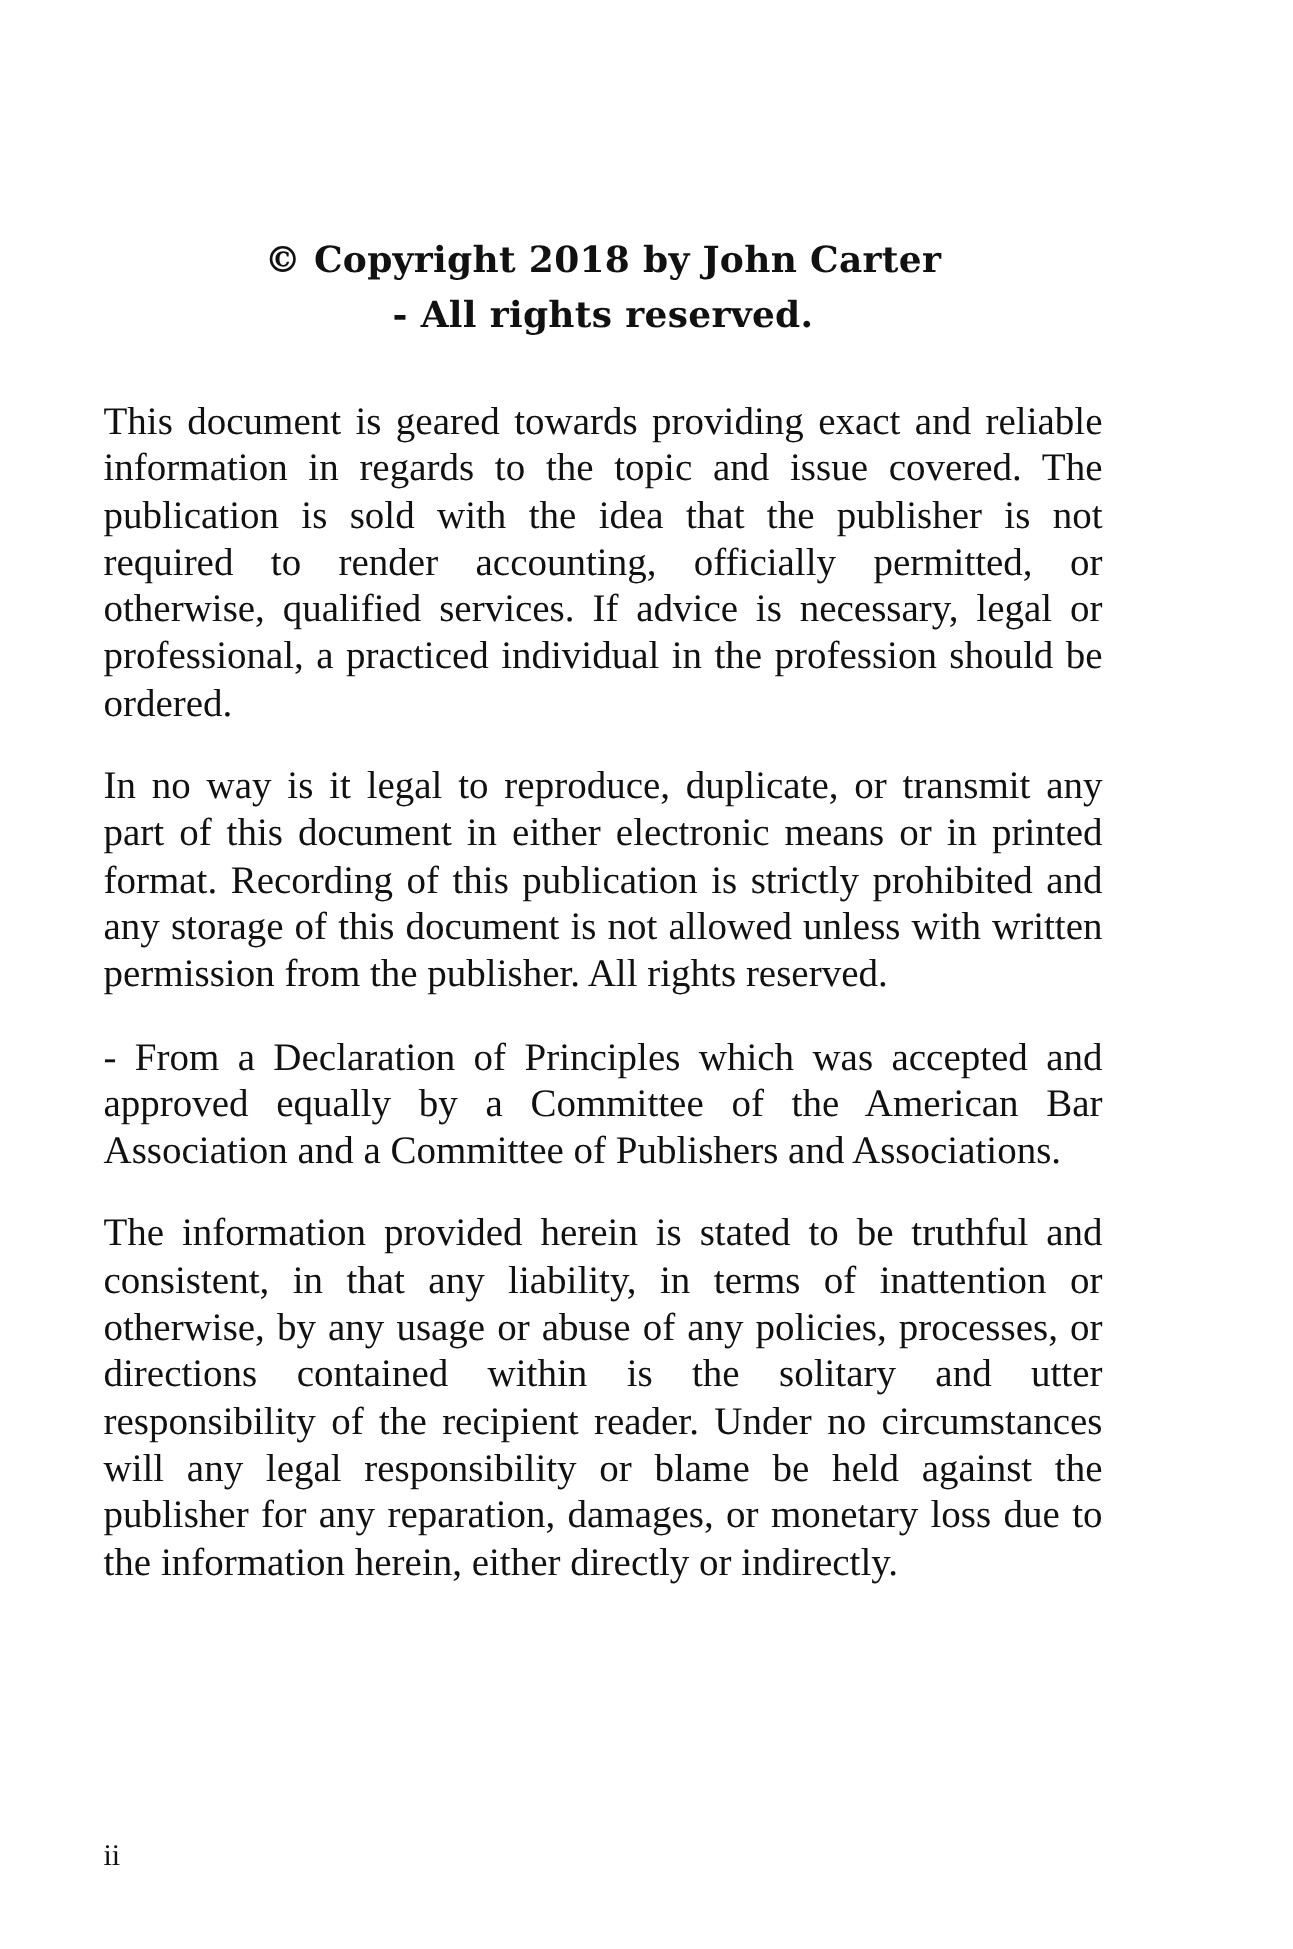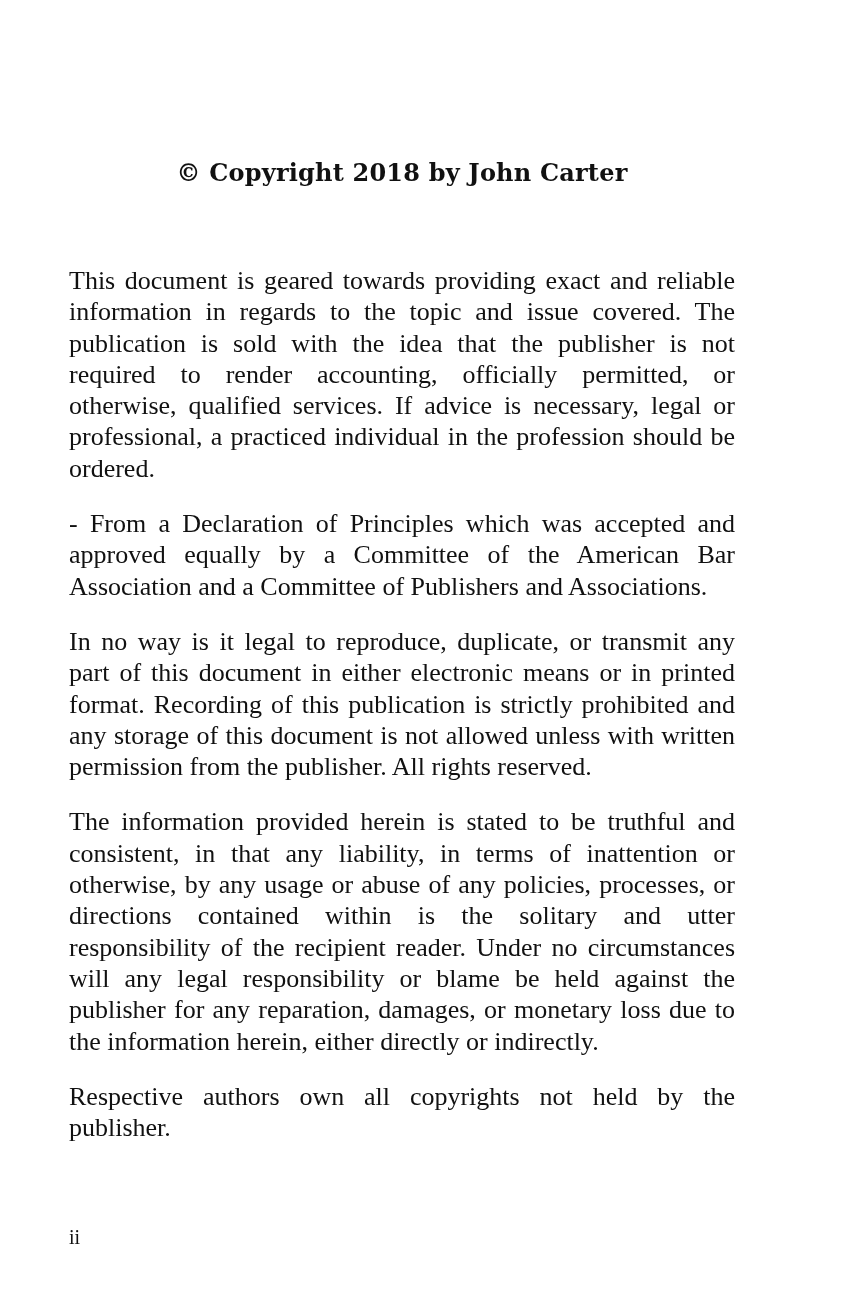--- a/index.html
+++ b/index.html
@@ -62,25 +62,25 @@
       line-height: 31px;
     }
   </style>
 </head>
 <body>
 
 <div class="page">
 
   <div class="title-block">
     <span class="title-line">© Copyright 2018 by John Carter</span>
+    <span class="title-line">- All rights reserved.</span>
   </div>
 
   <div class="body-text">
     <p class="para">This document is geared towards providing exact and reliable information in regards to the topic and issue covered. The publication is sold with the idea that the publisher is not required to render accounting, officially permitted, or otherwise, qualified services. If advice is necessary, legal or professional, a practiced individual in the profession should be ordered.</p>
+    <p class="para">In no way is it legal to reproduce, duplicate, or transmit any part of this document in either electronic means or in printed format. Recording of this publication is strictly prohibited and any storage of this document is not allowed unless with written permission from the publisher. All rights reserved.</p>
     <p class="para">- From a Declaration of Principles which was accepted and approved equally by a Committee of the American Bar Association and a Committee of Publishers and Associations.</p>
-    <p class="para">In no way is it legal to reproduce, duplicate, or transmit any part of this document in either electronic means or in printed format. Recording of this publication is strictly prohibited and any storage of this document is not allowed unless with written permission from the publisher. All rights reserved.</p>
     <p class="para">The information provided herein is stated to be truthful and consistent, in that any liability, in terms of inattention or otherwise, by any usage or abuse of any policies, processes, or directions contained within is the solitary and utter responsibility of the recipient reader. Under no circumstances will any legal responsibility or blame be held against the publisher for any reparation, damages, or monetary loss due to the information herein, either directly or indirectly.</p>
-    <p class="para">Respective authors own all copyrights not held by the publisher.</p>
   </div>
 
   <div class="page-number">ii</div>
 
 </div>
 
 </body></html>

